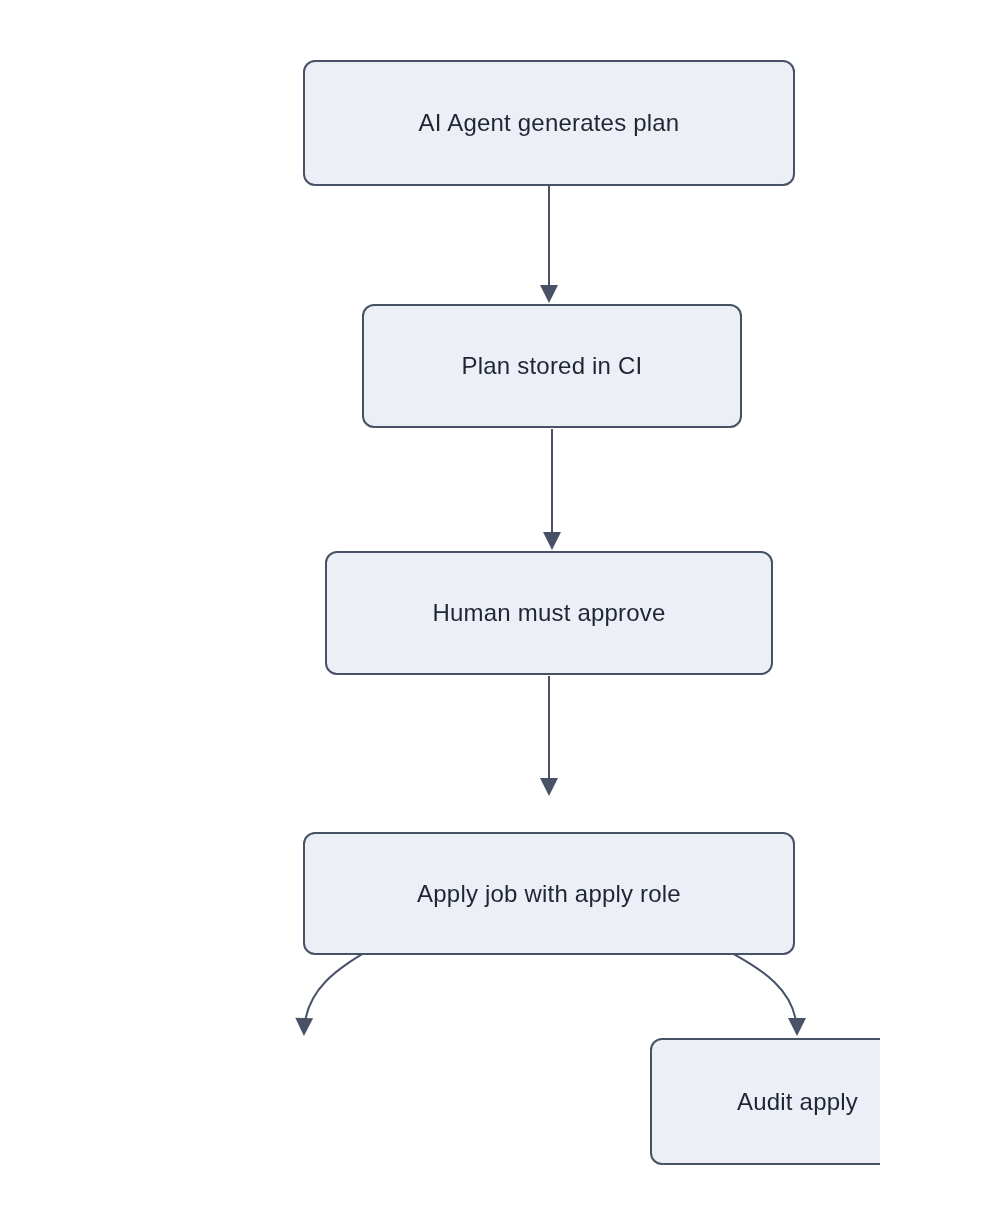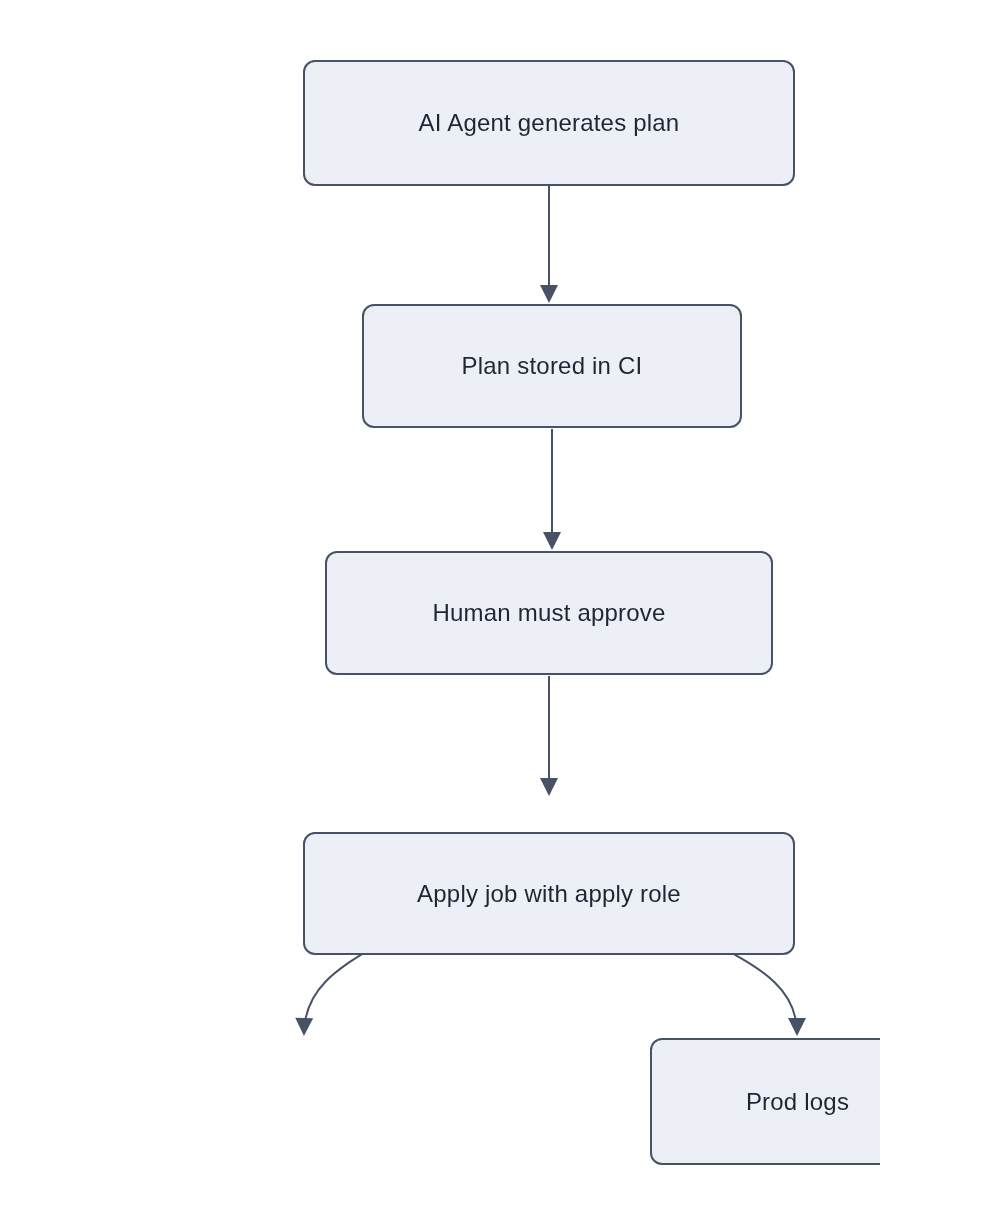--- a/index.html
+++ b/index.html
@@ -76,16 +76,16 @@
   <div class="node" style="left:362px; top:304px; width:380px; height:124px;">
     <span class="node-label">Plan stored in CI</span>
   </div>
 
   <div class="node" style="left:303px; top:797px; width:492px; height:123px;margin-top:35px;">
     <span class="node-label">Apply job with apply role</span>
   </div>
 
 
   <div class="node" style="left:650px; top:1038px; width:295px; height:127px;">
-    <span class="node-label">Prod logs</span>
+    <span class="node-label">Audit apply</span>
   </div>
 
 </div>
 
 </body></html>

